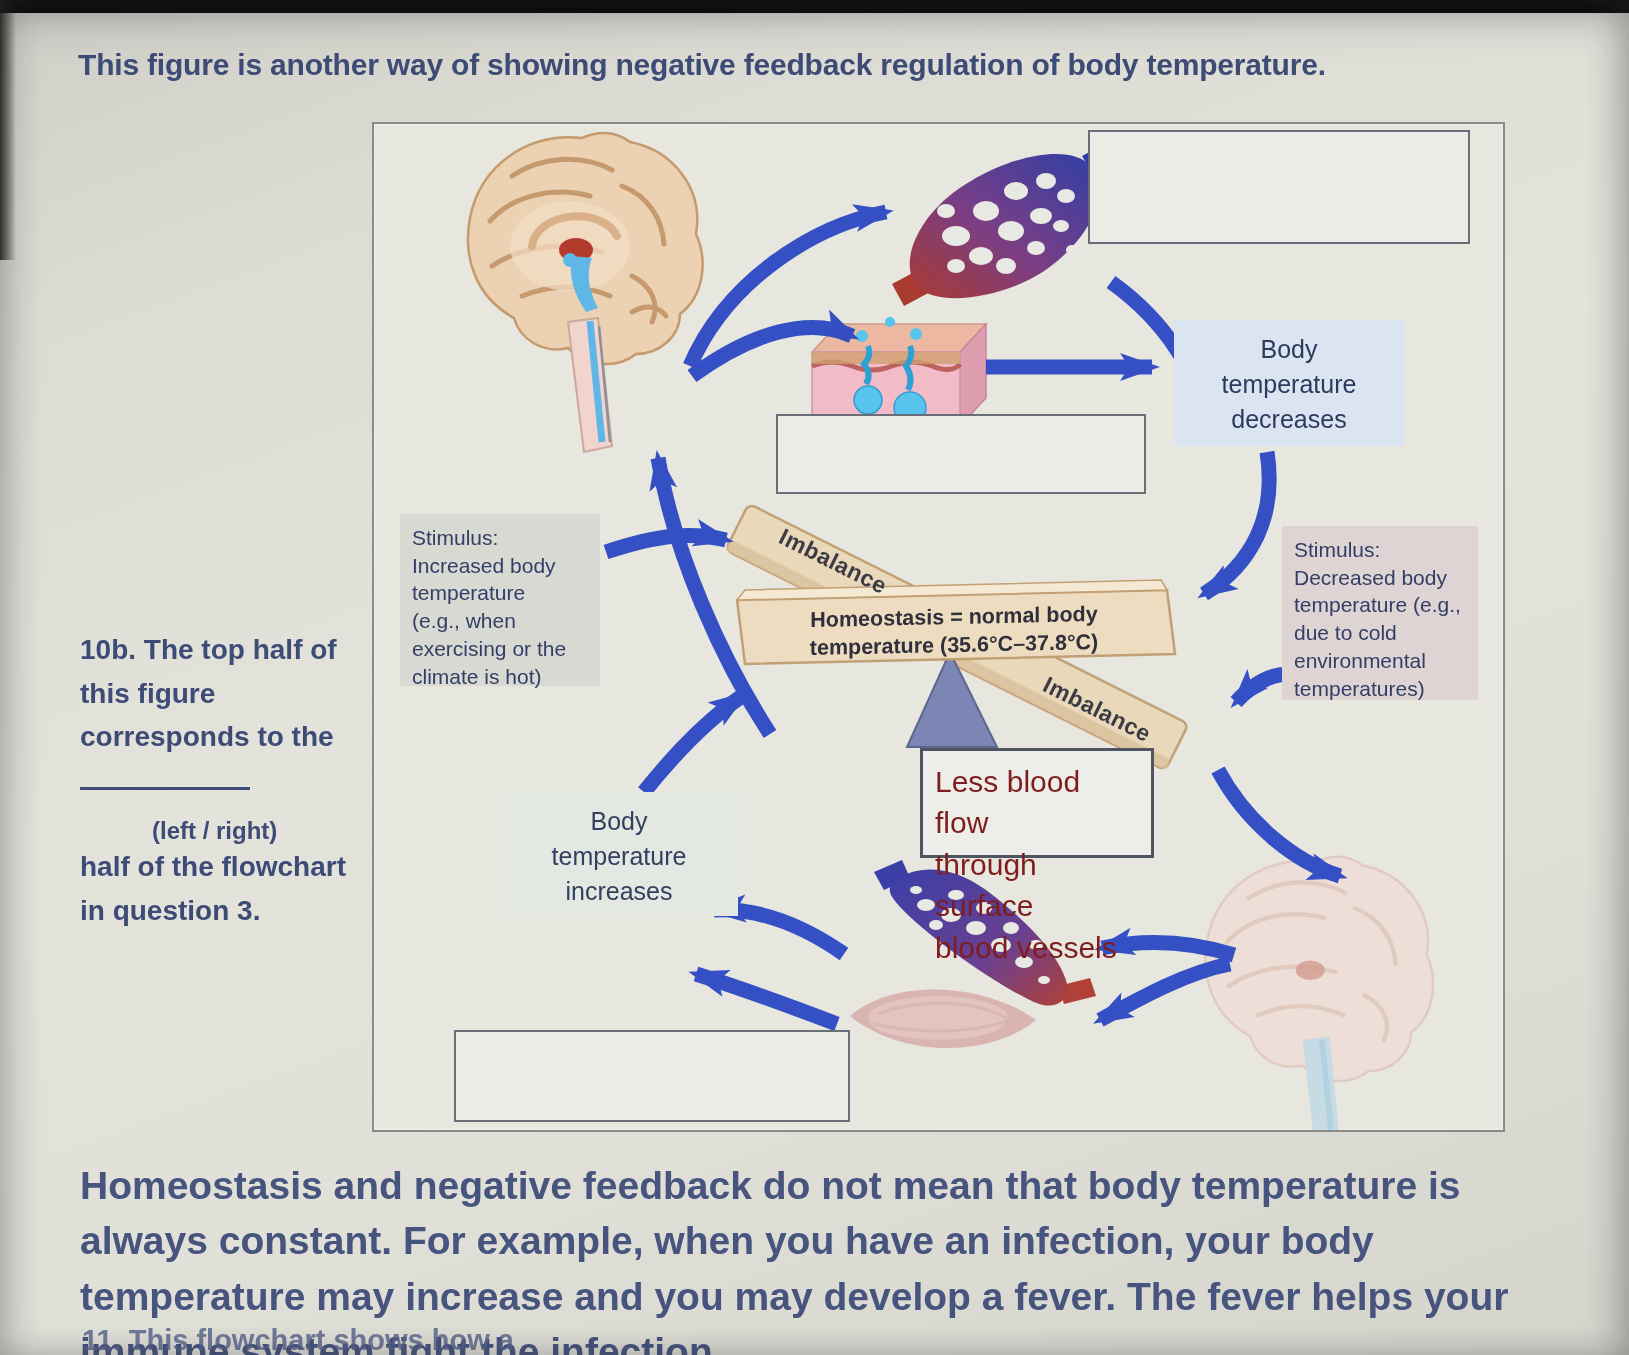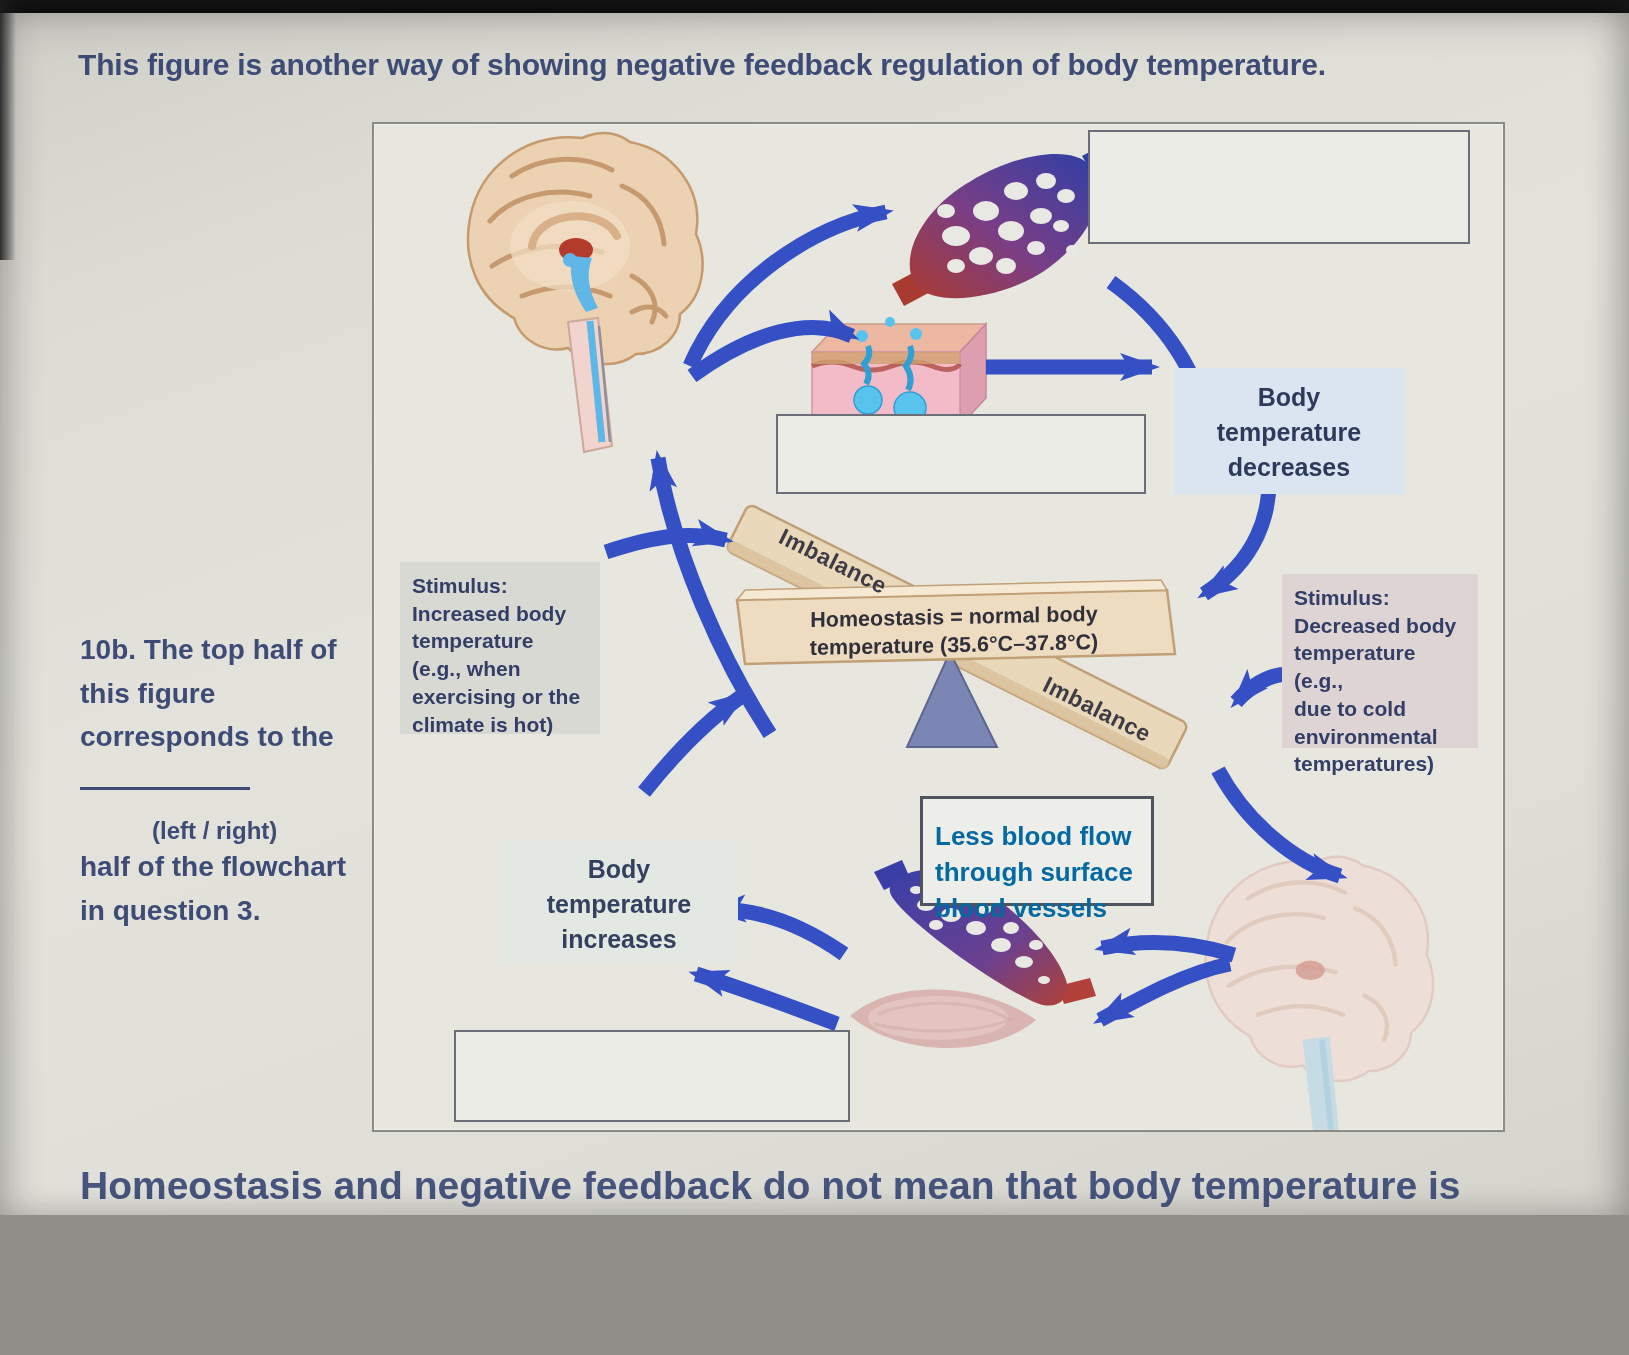--- a/index.html
+++ b/index.html
@@ -1,17 +1,17 @@
 <!DOCTYPE html>
 <html><head>
 <meta charset="utf-8">
 <style>
   html,body{margin:0;padding:0;background:#8f8e88;}
   #photo{
-    position:relative;width:1629px;height:1215px;overflow:hidden;
+    position:relative;width:1629px;height:1355px;overflow:hidden;
     background:linear-gradient(160deg,#cfcec7 0%,#dcdbd4 18%,#e3e2db 45%,#e0dfd8 70%,#d4d3cc 100%);
     font-family:"Liberation Sans","DejaVu Sans",sans-serif;
   }
   .topbar{position:absolute;left:0;top:0;width:100%;height:13px;background:#080808;}
   .leftedge{position:absolute;left:0;top:0;width:16px;height:260px;
     background:linear-gradient(to right,#161616,rgba(22,22,22,0));opacity:.85;}
   .vignette{position:absolute;inset:0;pointer-events:none;
     box-shadow:inset 0 18px 40px rgba(40,40,40,.25), inset -14px 0 30px rgba(60,60,60,.18), inset 14px 0 30px rgba(60,60,60,.12);}
   .title{position:absolute;left:78px;top:48px;width:1460px;
     font-size:30px;font-weight:700;color:#3d4b76;letter-spacing:-.2px;}
@@ -20,26 +20,26 @@
   .q10b{top:628px;}
   .qnum{font-weight:700;}
   .blank{display:inline-block;width:170px;height:1em;border-bottom:3px solid #3d4b76;vertical-align:baseline;}
   .blankhint{font-size:24px;margin-left:72px;line-height:1.2;margin-top:14px;}
   .frame{position:absolute;left:372px;top:122px;width:1129px;height:1006px;
     border:2px solid #8b8b86;background:#e7e6df;overflow:hidden;
     box-shadow:0 0 0 1px rgba(255,255,255,.4) inset;}
   .frame svg{position:absolute;left:0;top:0;}
   .fbox{position:absolute;box-sizing:border-box;}
   .answer-box{background:#ebece6;border:2px solid #696e78;}
-  .softtext{font-weight:700;color:#323e66;white-space:pre-line;margin-top:48px;}
+  .softtext{font-weight:400;color:#323e66;white-space:pre-line;}
   .stim{background:#d9d9d4;padding:10px 12px;font-size:21px;line-height:1.32;}
   .stim.right{background:#ded4d3;}
   .bluebox{background:#dbe4f1;text-align:center;font-size:25px;line-height:1.4;padding-top:12px;color:#2e3a5c;}
   .increasebox{background:#e4e8e3;text-align:center;font-size:25px;line-height:1.4;padding-top:12px;color:#33405f;}
-  .lessbox{background:#edeee9;border:3px solid #4e5560;font-size:26px;line-height:1.38;padding:20px 12px;color:#0369a1;}
+  .lessbox{background:#edeee9;border:3px solid #4e5560;font-size:30px;line-height:1.38;padding:10px 12px;color:#7f1d1d;}
   .homeo{position:absolute;left:374px;top:480px;width:412px;text-align:center;
     font-size:21.5px;font-weight:700;color:#30303c;line-height:1.3;white-space:pre-line;transform:skewY(-1.2deg);}
   .imb{position:absolute;width:150px;text-align:center;font-size:23px;font-weight:700;color:#3c3c46;letter-spacing:.5px;}
   .imb.upper{left:384px;top:424px;transform:rotate(26.5deg);}
   .imb.lower{left:648px;top:572px;transform:rotate(26.5deg);}
   .footer{position:absolute;left:80px;top:1158px;width:1480px;
     font-size:39px;font-weight:700;color:#46547e;line-height:1.42;}
   .cutoff{position:absolute;left:82px;top:1324px;width:1100px;
     font-size:29px;font-weight:700;color:#55628a;opacity:.8;filter:blur(.6px);}
 </style>

